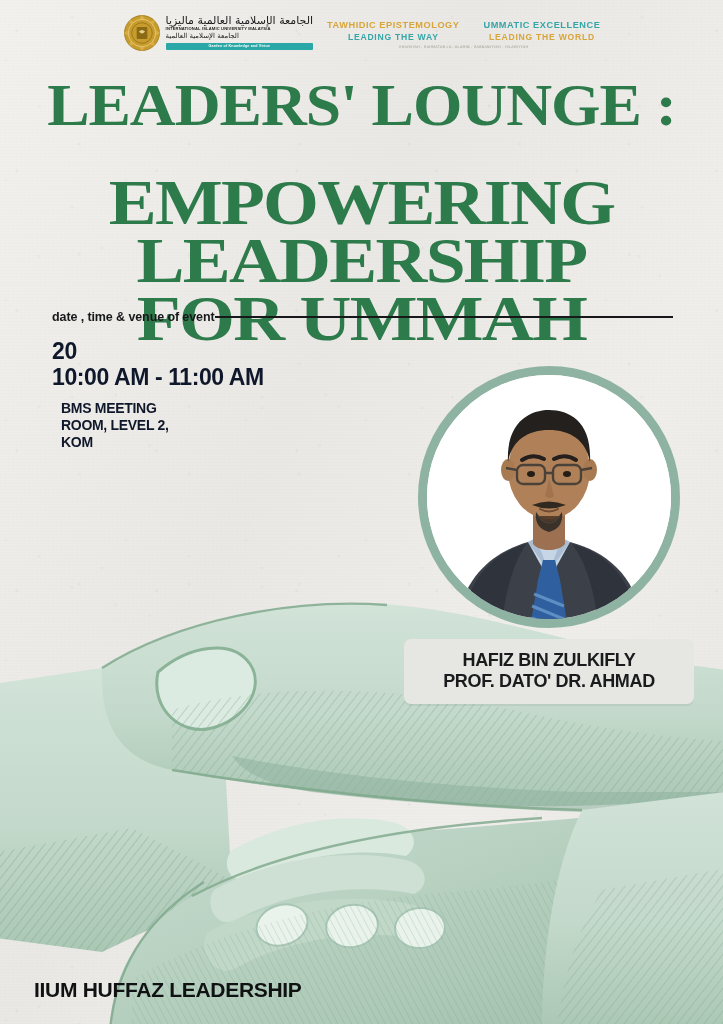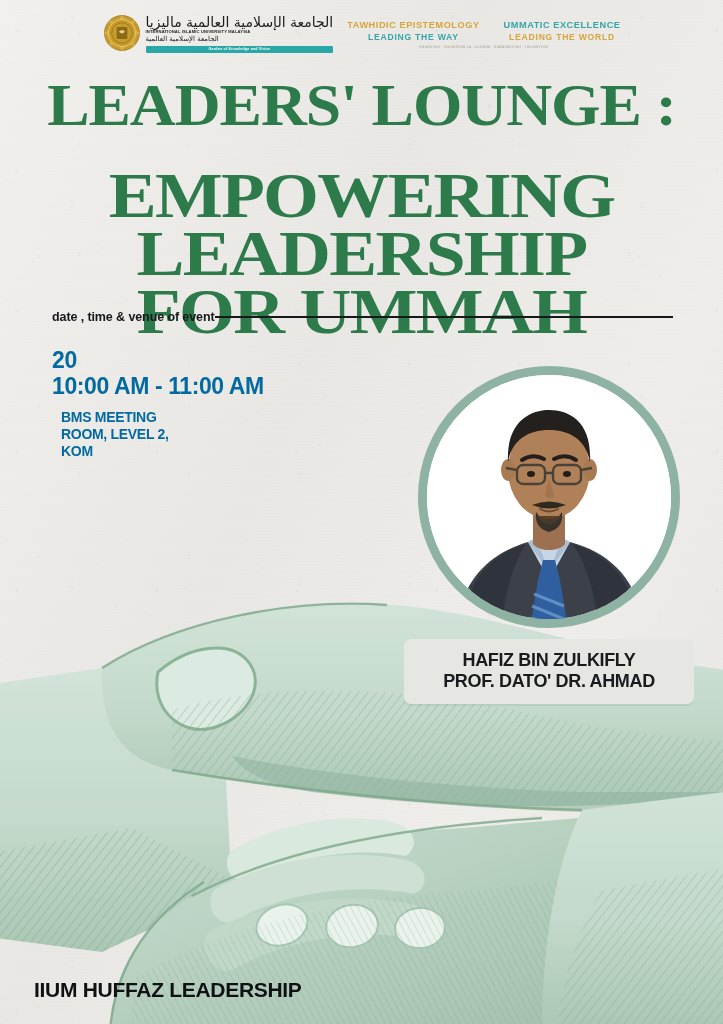--- a/index.html
+++ b/index.html
@@ -57,21 +57,21 @@
     justify-content: center;
     gap: 14px;
   }
 
   .logo-block { display: flex; align-items: flex-start; gap: 5px; }
 
   .logo-mark { width: 38px; height: 38px; flex: none; }
 
   .logo-words { display: flex; flex-direction: column; gap: 1px; padding-top: 1px; }
   .logo-arabic {
-    font-size: 14px; color: #1b1b1b; letter-spacing: .2px;
+    font-size: 11px; color: #1b1b1b; letter-spacing: .2px;
     font-family: "DejaVu Sans", sans-serif; line-height: 1;
     filter: blur(.15px);
   }
   .logo-eng {
     font-size: 4.1px; font-weight: bold; color: #232323;
     letter-spacing: .15px; line-height: 1.1;
   }
   .logo-arabic2 {
     font-size: 7px; color: #1b1b1b;
     font-family: "DejaVu Sans", sans-serif; line-height: 1;
@@ -116,21 +116,21 @@
     font-family: "Liberation Serif", serif;
     font-weight: bold;
     font-size: 60px;
     line-height: .92;
     letter-spacing: -1px;
     transform: scaleX(1.06);
   }
 
   .title-sub {
     position: absolute;
-    top: 168px;
+    top: 175px;
     left: 0;
     width: 723px;
     text-align: center;
     color: #2d7a4b;
     font-family: "Liberation Serif", serif;
     font-weight: bold;
     font-size: 63px;
     line-height: .92;
     letter-spacing: -1.5px;
   }
@@ -155,23 +155,23 @@
   }
   .detail-rule {
     flex: 1;
     height: 2px;
     background: #17181a;
   }
 
   
   .detail-body {
     position: absolute;
-    top: 347px;
+    top: 338px;
     left: 52px;
-    color: #0369a1;
+    color: #0f172a;
   }
   .dt-line {
     font-size: 23px;
     font-weight: bold;
     line-height: 1.13;
     letter-spacing: -.4px;
     white-space: nowrap;
   }
   .venue { margin-top: 10px; }
   .vn-line {

